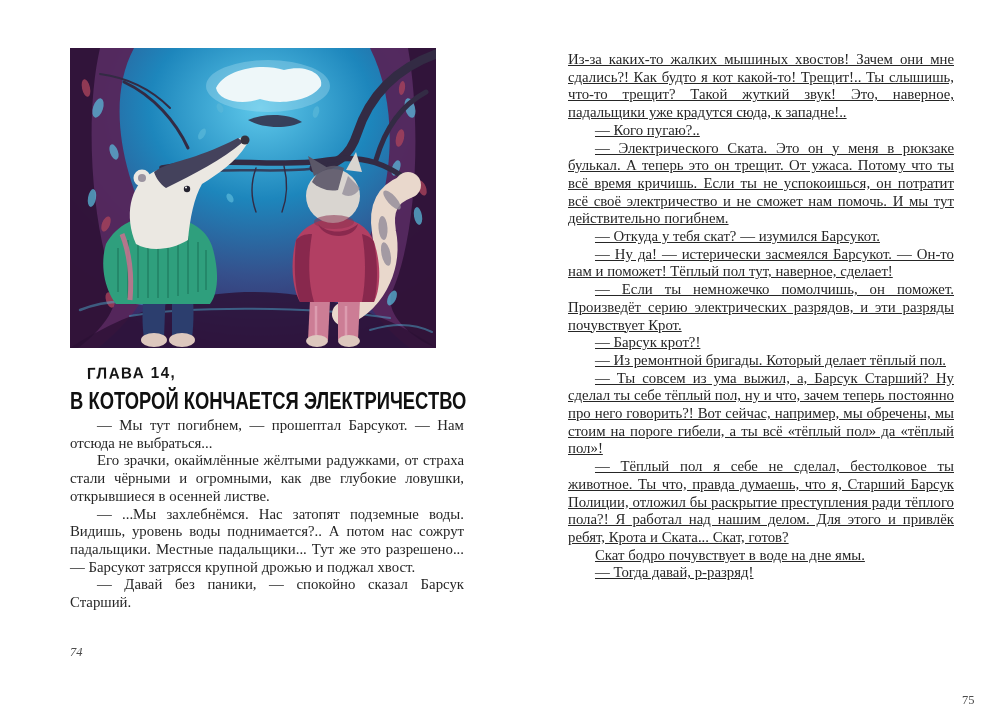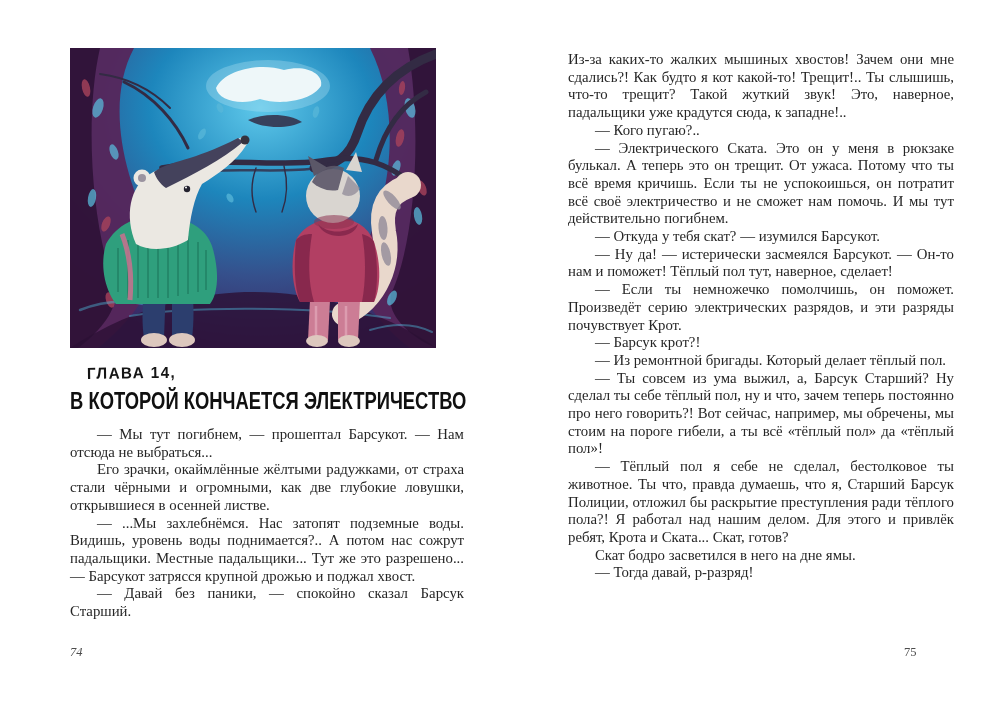--- a/index.html
+++ b/index.html
@@ -4,48 +4,48 @@
 <style>
   html,body{margin:0;padding:0;}
   body{
     width:1000px;height:712px;position:relative;background:#ffffff;
     font-family:"Liberation Serif","DejaVu Serif",serif;color:#262626;
     overflow:hidden;
   }
   .spread{position:absolute;inset:0;}
   .page{position:absolute;}
   .page-left{left:70px;top:48px;width:394px;}
-  .page-right{left:568px;top:51px;width:386px;}
+  .page-right{left:568px;top:51px;width:386px;text-decoration:underline;}
   .illustration{margin:0;width:366px;height:300px;display:block;}
   .illustration svg{display:block;width:366px;height:300px;}
   .chapter-label{
     margin:17px 0 0 17px;
     font-family:"Liberation Sans","DejaVu Sans",sans-serif;
     font-weight:700;font-size:16px;letter-spacing:1.5px;color:#151515;
     transform:scaleX(.95) rotate(-.8deg);transform-origin:left bottom;white-space:nowrap;
   }
   .chapter-title{
     margin:5px 0 0 0;
     font-family:"Liberation Sans","DejaVu Sans",sans-serif;
     font-weight:800;font-size:23px;color:#101010;letter-spacing:0;
     transform:scaleX(.80);transform-origin:left top;white-space:nowrap;
   }
   .body-text{
-    margin-top:11px;font-size:14.8px;line-height:17.7px;
+    margin-top:2px;font-size:14.8px;line-height:17.7px;
     text-align:justify;color:#262626;
   }
   .page-right .body-text{margin-top:0;}
   .para{margin:0;padding:0;}
   .para.indent{text-indent:27px;}
   .page-number{
     position:absolute;top:645px;font-size:12.5px;color:#4c4c4c;
     font-family:"Liberation Serif","DejaVu Serif",serif;
   }
   .pn-left{left:70px;font-style:italic;}
-  .pn-right{left:904px;}
+  .pn-right{left:962px;margin-top:48px;}
 </style>
 </head>
 <body>
 
 <div class="spread">
 
   <div class="page page-left">
 
     <figure class="illustration">
       <svg viewBox="0 0 366 300" xmlns="http://www.w3.org/2000/svg" role="img" aria-label="Барсук Старший и Барсукот стоят на дне тёмной ямы среди корней и смотрят вверх на голубой просвет с облаком">
@@ -176,20 +176,20 @@
       <p class="para">Из-за каких-то жалких мышиных хвостов! Зачем они мне сдались?! Как будто я кот какой-то! Трещит!.. Ты слышишь, что-то трещит? Такой жуткий звук! Это, наверное, падальщики уже крадутся сюда, к западне!..</p>
       <p class="para indent">— Кого пугаю?..</p>
       <p class="para indent">— Электрического Ската. Это он у меня в рюкзаке булькал. А теперь это он трещит. От ужаса. Потому что ты всё время кричишь. Если ты не успокоишься, он потратит всё своё электричество и не сможет нам помочь. И мы тут действительно погибнем.</p>
       <p class="para indent">— Откуда у тебя скат? — изумился Барсукот.</p>
       <p class="para indent">— Ну да! — истерически засмеялся Барсукот. — Он-то нам и поможет! Тёплый пол тут, наверное, сделает!</p>
       <p class="para indent">— Если ты немножечко помолчишь, он поможет. Произведёт серию электрических разрядов, и эти разряды почувствует Крот.</p>
       <p class="para indent">— Барсук крот?!</p>
       <p class="para indent">— Из ремонтной бригады. Который делает тёплый пол.</p>
       <p class="para indent">— Ты совсем из ума выжил, а, Барсук Старший? Ну сделал ты себе тёплый пол, ну и что, зачем теперь постоянно про него говорить?! Вот сейчас, например, мы обречены, мы стоим на пороге гибели, а ты всё «тёплый пол» да «тёплый пол»!</p>
       <p class="para indent">— Тёплый пол я себе не сделал, бестолковое ты животное. Ты что, правда думаешь, что я, Старший Барсук Полиции, отложил бы раскрытие преступления ради тёплого пола?! Я работал над нашим делом. Для этого и привлёк ребят, Крота и Ската... Скат, готов?</p>
-      <p class="para indent">Скат бодро засветился в него на дне ямы.</p>
+      <p class="para indent">Скат бодро почувствует в воде на дне ямы.</p>
       <p class="para indent">— Тогда давай, р-разряд!</p>
     </div>
   </div>
 
   <div class="page-number pn-left">74</div>
   <div class="page-number pn-right">75</div>
 </div>
 
 </body></html>

